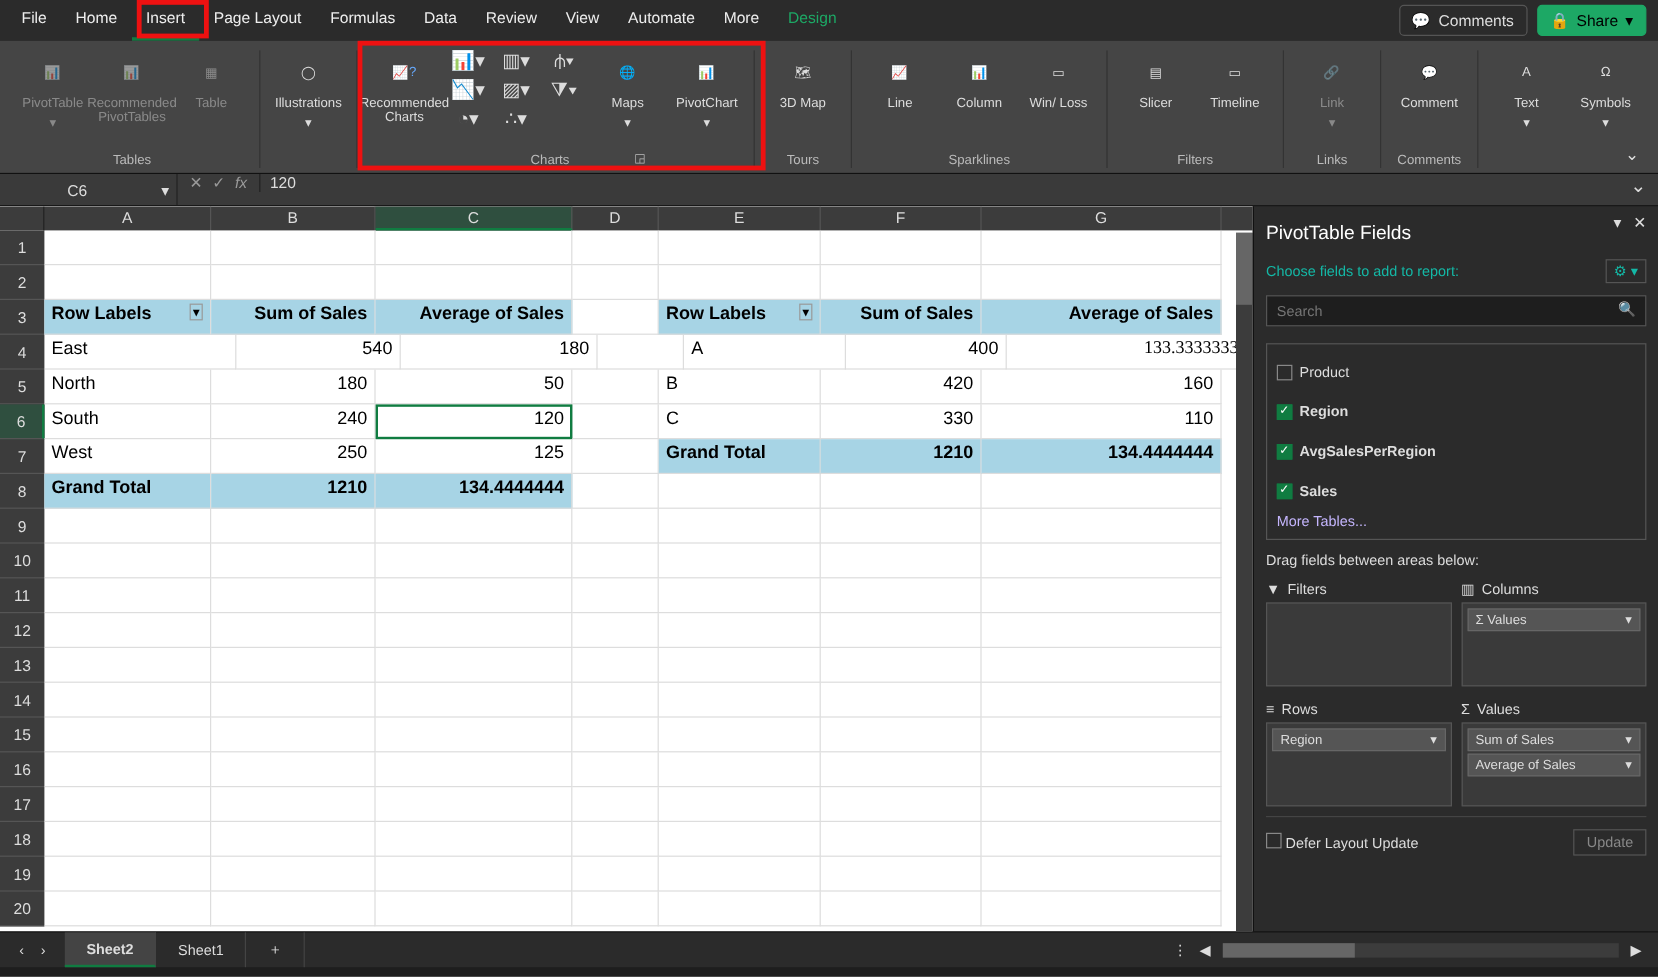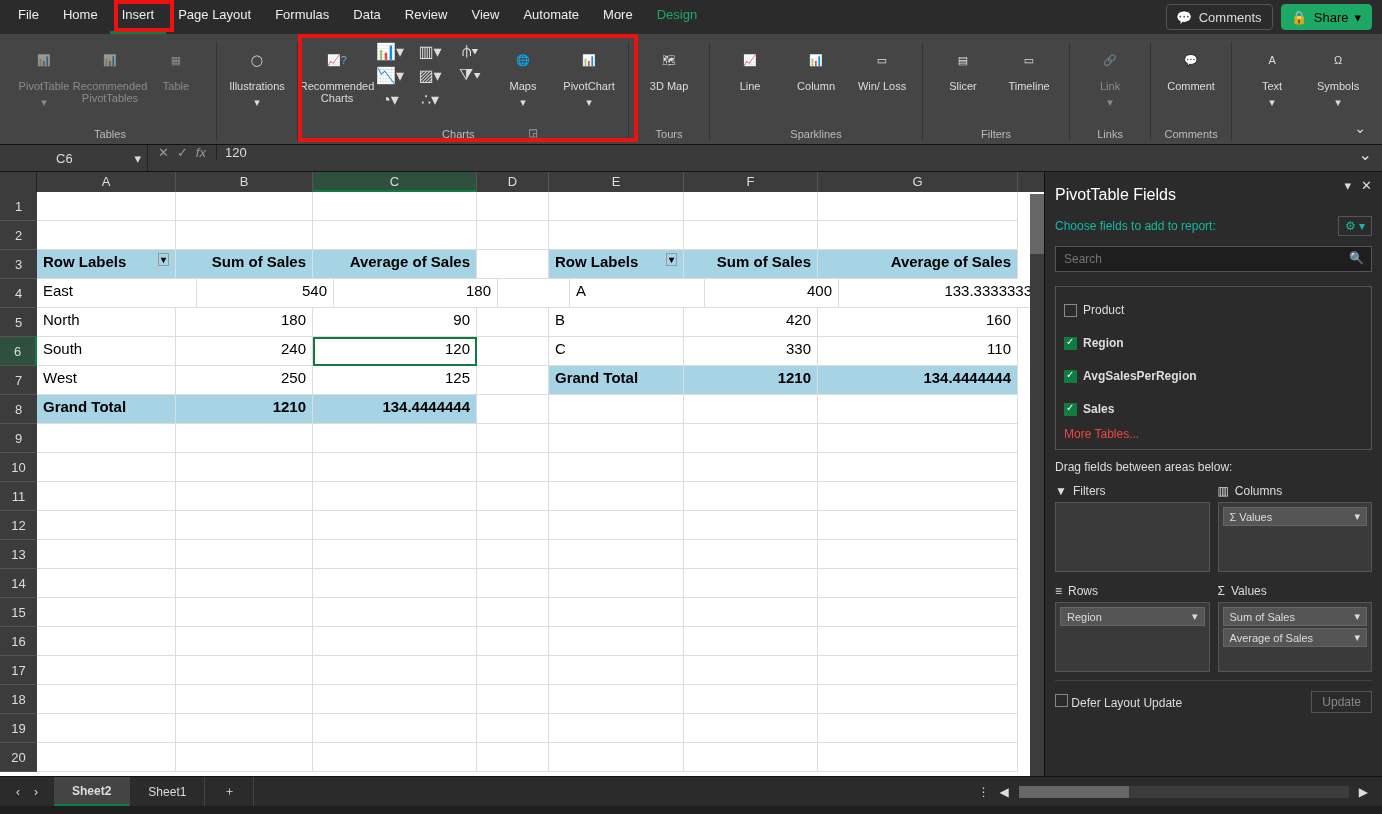--- a/index.html
+++ b/index.html
@@ -66,21 +66,21 @@
 .gearbtn { border:1px solid #555; padding:2px 6px; }
 .searchwrap { position:relative; margin-bottom:14px;}
 .search { width:100%; background:#1e1e1e; border:1px solid #555; color:#ddd; padding:5px 26px 5px 8px; font-size:12px;}
 .searchicon { position:absolute; right:8px; top:5px; }
 .fieldbox { border:1px solid #555; min-height:160px;}
 .fielditem { display:flex; align-items:center; gap:6px; padding:3px 8px;margin-top:13px;}
 .fielditem.checked span.lbl { font-weight:bold;}
 .chk { width:13px; height:13px; border:1px solid #888; display:inline-block;}
 .chk.on { background:#107c41; border-color:#107c41; position:relative;}
 .chk.on::after { content:"✓"; color:#fff; font-size:10px; position:absolute; top:-2px; left:1px;}
-.moretables { padding:8px; color:#ef4444;}
+.moretables { padding:8px; color:#c4b5fd;}
 .dragtitle { padding:10px 0 6px; }
 .areasgrid { display:grid; grid-template-columns:1fr 1fr; gap:8px; }
 .area { }
 .area-title { display:flex; align-items:center; gap:6px; padding:4px 0;}
 .area-box { background:#3a3a3a; border:1px solid #555; min-height:70px; padding:2px;}
 .area-item { background:#555; border:1px solid #666; padding:2px 6px; margin:2px; font-size:11px; display:flex; justify-content:space-between; align-items:center;}
 .panelfooter { display:flex; justify-content:space-between; align-items:center; padding-top:10px; border-top:1px solid #444; margin-top:8px;}
 .updatebtn { border:1px solid #555; padding:3px 10px; color:#888; font-size:12px;}
 
 
@@ -339,26 +339,26 @@
             <div class="cell pivothdr num" style="width: 134px;">Sum of Sales</div>
             <div class="cell pivothdr num" style="width: 200px;">Average of Sales</div>
           </div>
           <div class="row">
             <div class="cell " style="width: 160px;">East</div>
             <div class="cell num" style="width: 137px;">540</div>
             <div class="cell num" style="width: 164px;">180</div>
             <div class="cell " style="width: 72px;"></div>
             <div class="cell " style="width: 135px;">A</div>
             <div class="cell num" style="width: 134px;">400</div>
-            <div class="cell num" style="width: 200px;">133.3333333</div>
+            <div class="cell num" style="width: 200px; font-family: Liberation Serif, serif;">133.3333333</div>
           </div>
           <div class="row">
             <div class="cell " style="width: 139px;">North</div>
             <div class="cell num" style="width: 137px;">180</div>
-            <div class="cell num" style="width: 164px;">90</div>
+            <div class="cell num" style="width: 164px;">50</div>
             <div class="cell " style="width: 72px;"></div>
             <div class="cell " style="width: 135px;">B</div>
             <div class="cell num" style="width: 134px;">420</div>
             <div class="cell num" style="width: 200px;">160</div>
           </div>
           <div class="row">
             <div class="cell " style="width: 139px;">South</div>
             <div class="cell num" style="width: 137px;">240</div>
             <div class="cell num selected" style="width: 164px;">120</div>
             <div class="cell " style="width: 72px;"></div>

